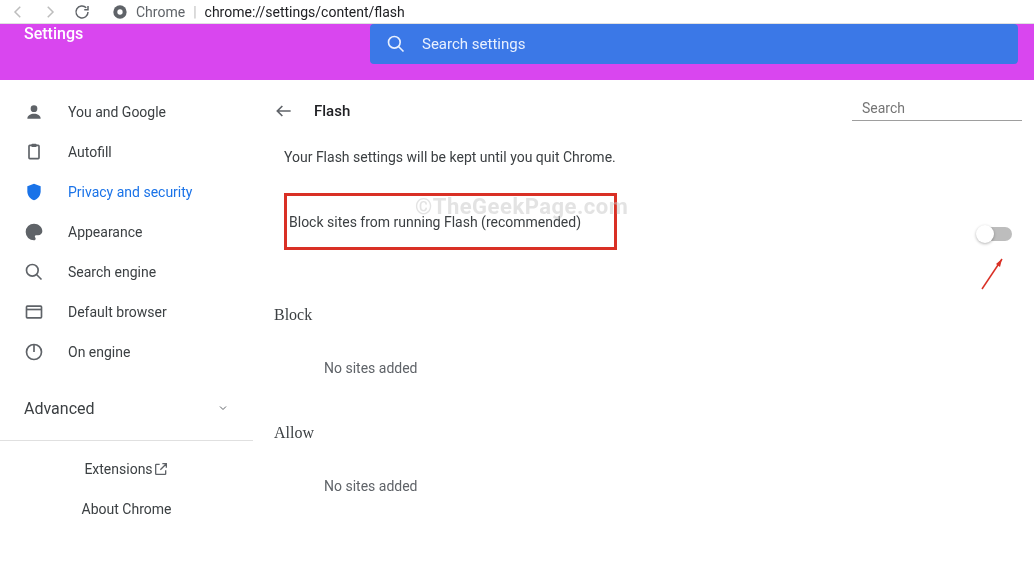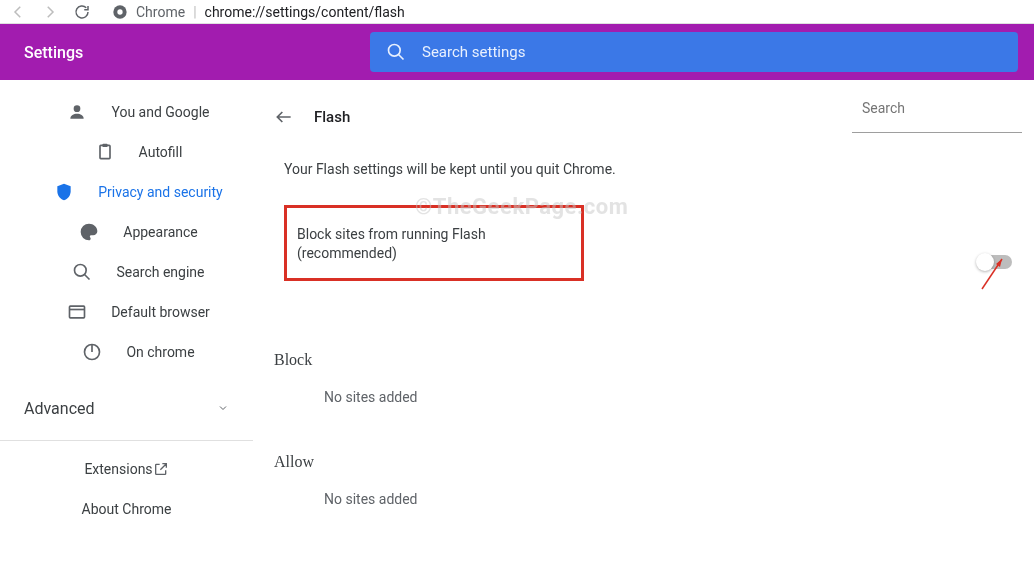--- a/index.html
+++ b/index.html
@@ -5,53 +5,53 @@
     * { margin: 0; padding: 0; box-sizing: border-box; font-family: 'Segoe UI', Roboto, Arial, sans-serif; }
     body { width: 1034px; height: 577px; overflow: hidden; background: #fff; position: relative; }
 
     .toolbar { height: 24px; display: flex; align-items: center; padding: 0 8px; gap: 12px; border-bottom: 1px solid #e0e0e0; }
     .nav-btn { width: 20px; height: 20px; display: flex; align-items: center; justify-content: center; color: #5f6368; cursor: pointer; }
     .nav-btn.disabled { color: #bdbdbd; }
     .url-area { display: flex; align-items: center; gap: 8px; margin-left: 8px; font-size: 14px; color: #5f6368; }
     .url-chrome { color: #5f6368; }
     .url-text { color: #202124; }
 
-    .header-bar { height: 56px; background: #a21caf; display: flex; align-items: center; }
+    .header-bar { height: 56px; background: #d946ef; display: flex; }
     .header-left { width: 370px; padding-left: 24px; color: #fff; font-size: 16px; font-weight: 500; }
     .search-settings { flex: 1; height: 40px; margin: 0 16px 0 0; background: #3b78e7; border-radius: 4px; display: flex; align-items: center; padding: 0 16px; color: #e8f0fe; }
     .search-settings input { background: transparent; border: none; outline: none; color: #fff; font-size: 15px; margin-left: 16px; flex: 1; }
     .search-settings input::placeholder { color: #e8f0fe; }
 
     .main { display: flex; height: calc(577px - 36px - 56px); }
     .sidebar { width: 254px; padding-top: 12px; border-right: 1px solid transparent; position: relative; }
-    .side-item { display: flex; align-items: center; height: 40px; padding-left: 24px; gap: 24px; font-size: 14px; color: #3c4043; cursor: pointer; justify-content: center; }
+    .side-item { display: flex; align-items: center; height: 40px; padding-left: 24px; gap: 24px; font-size: 14px; color: #3c4043; cursor: pointer; }
     .side-item.active { color: #1a73e8; }
     .side-icon { width: 20px; height: 20px; display: flex; align-items: center; justify-content: center; color: #5f6368; }
     .side-item.active .side-icon { color: #1a73e8; }
     .advanced-row { display: flex; align-items: center; justify-content: space-between; padding: 0 24px; height: 48px; font-size: 16px; color: #3c4043; margin-top: 12px; cursor: pointer; }
     .divider-line { height: 1px; background: #e0e0e0; margin: 8px 0; }
     .ext-row { display: flex; align-items: center; justify-content: center; padding: 0 24px; height: 40px; font-size: 14px; color: #3c4043; cursor: pointer; }
 
     .content { flex: 1; padding: 20px 12px 20px 20px; position: relative; }
     .content-header { display: flex; align-items: center; justify-content: space-between; margin-bottom: 28px; }
     .back-title { display: flex; align-items: center; gap: 20px; }
     .page-title { font-size: 15px; color: #202124; font-weight: 500; }
-    .content-search { display: flex; align-items: flex-end; gap: 10px; border-bottom: 1px solid #9e9e9e; padding-bottom: 16px; width: 170px; }
+    .content-search { display: flex; align-items: flex-end; gap: 10px; border-bottom: 1px solid #9e9e9e; padding-bottom: 4px; width: 170px; }
     .content-search input { border: none; outline: none; font-size: 14px; flex: 1; }
 
     .info-text { font-size: 14px; color: #3c4043; margin-bottom: 20px; margin-left: 10px; }
     .toggle-row { display: flex; align-items: center; justify-content: space-between; padding: 8px 10px; }
     .toggle-label { font-size: 14px; color: #3c4043; }
-    .red-box { border: 3px solid #d93025; padding: 16px 10px; margin-bottom: 38px; width: 300px; }
+    .red-box { border: 3px solid #d93025; padding: 16px 2px; margin-bottom: 24px; width: 333px; }
 
     .toggle { width: 34px; height: 14px; background: #bdbdbd; border-radius: 7px; position: relative; cursor: pointer; }
     .toggle-knob { width: 18px; height: 18px; background: #fff; border-radius: 50%; position: absolute; top: -2px; left: -2px; box-shadow: 0 1px 3px rgba(0,0,0,0.3); }
 
     .section-label { font-size: 16px; font-weight: 500; color: #3c4043; margin-top: 24px; font-family: Liberation Serif, serif; }
-    .empty-text { font-size: 14px; color: #5f6368; margin-left: 50px; margin-top: 20px; }
+    .empty-text { font-size: 14px; color: #5f6368; margin-left: 50px; margin-top: 36px; }
 
     .watermark { position: absolute; top: 194px; left: 415px; font-size: 22px; font-weight: 700; color: rgba(200,200,200,0.5); pointer-events: none; letter-spacing: 0.5px; }
 
     .arrow-annotation { position: absolute; right: 20px; top: 254px; pointer-events: none; }
 
     svg { display: block; }
   </style>
 </head>
 <body>
 
@@ -148,21 +148,21 @@
         </span>
       <span>Default browser</span>
     </div>
     <div class="side-item">
       <span class="side-icon">
           <svg width="20" height="20" viewBox="0 0 24 24">
             <circle cx="12" cy="12" r="9" fill="none" stroke="currentColor" stroke-width="2"></circle>
             <line x1="12" y1="3" x2="12" y2="12" stroke="currentColor" stroke-width="2"></line>
           </svg>
         </span>
-      <span>On chrome</span>
+      <span>On engine</span>
     </div>
 
     <div class="advanced-row">
       <span>Advanced</span>
       <span>
           <svg width="12" height="12" viewBox="0 0 24 24">
             <path d="M6 9l6 6 6-6" fill="none" stroke="#5f6368" stroke-width="2"></path>
           </svg>
         </span>
     </div>

